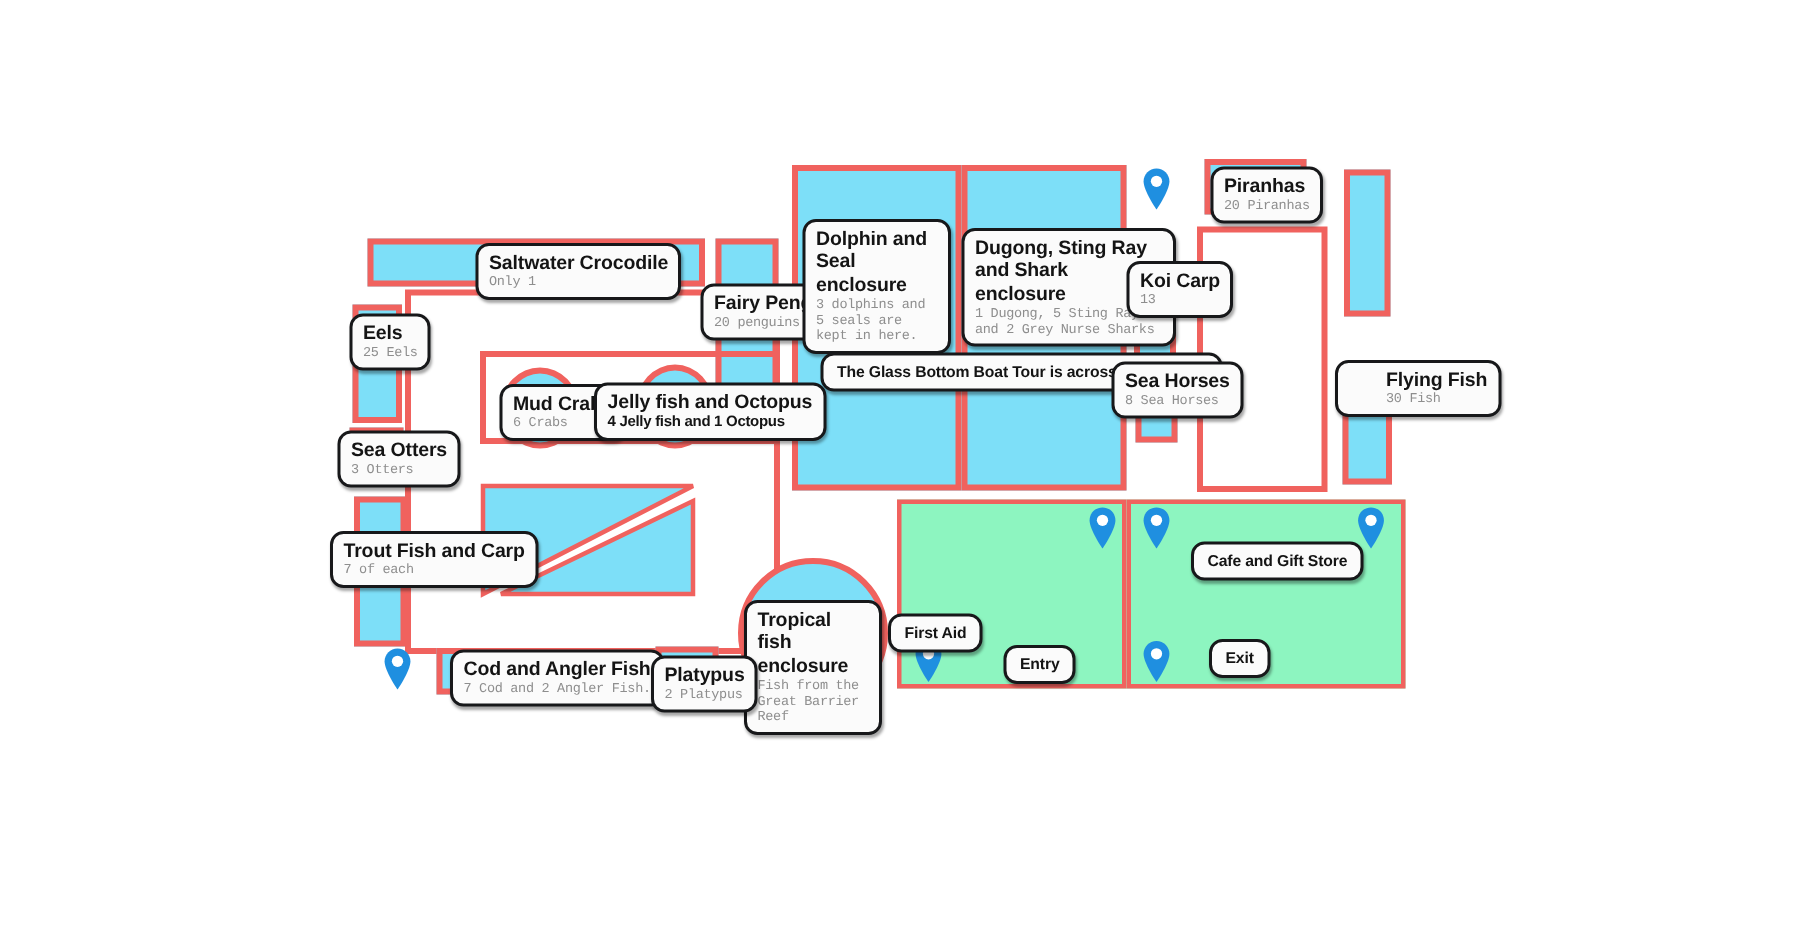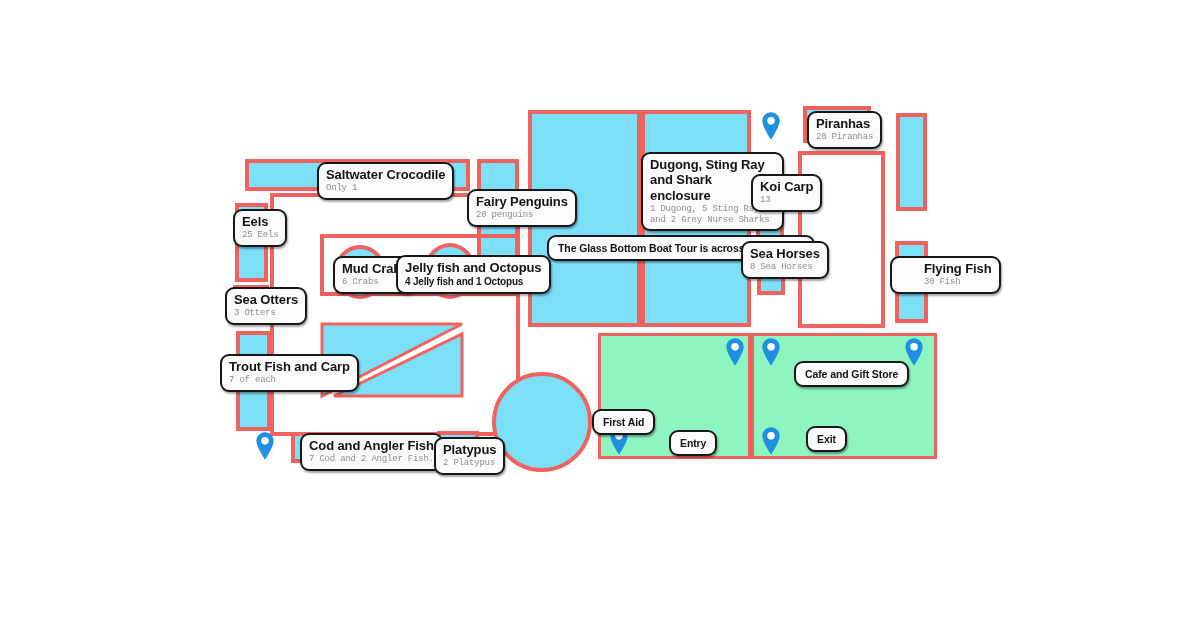--- a/index.html
+++ b/index.html
@@ -198,20 +198,24 @@
   <div class="lbl" style="left:333px;top:256px;">
     <span class="t">Mud Crabs</span>
     <span class="s">6 Crabs</span>
   </div>
 
   <div class="lbl sans" style="left:396px;top:255px;">
     <span class="t">Jelly fish and Octopus</span>
     <span class="s">4 Jelly fish and 1 Octopus</span>
   </div>
 
+  <div class="lbl wrap" style="left:535px;top:146px;width:99px;">
+    <span class="t">Dolphin and Seal enclosure</span>
+    <span class="s">3 dolphins and 5 seals are kept in here.</span>
+  </div>
 
   <div class="lbl wrap" style="left:641px;top:152px;width:143px;">
     <span class="t">Dugong, Sting Ray and Shark enclosure</span>
     <span class="s">1 Dugong, 5 Sting Rays and 2 Grey Nurse Sharks</span>
   </div>
 
   <div class="lbl plain" style="left:547px;top:235px;">
     <span class="t">The Glass Bottom Boat Tour is across these tanks</span>
   </div>
 
@@ -224,26 +228,30 @@
     <span class="t">Sea Horses</span>
     <span class="s">8 Sea Horses</span>
   </div>
 
   <div class="lbl" style="left:807px;top:111px;">
     <span class="t">Piranhas</span>
     <span class="s">20 Piranhas</span>
   </div>
 
 
-  <div class="lbl" style="left:890px;top:256px;padding-left:32px;">
+  <div class="lbl" style="left:890px;top:240px;padding-left:32px;">
     <span class="t">Flying Fish</span>
     <span class="s">30 Fish</span>
   </div>
 
 
+  <div class="lbl wrap" style="left:496px;top:400px;width:92px;">
+    <span class="t">Tropical fish enclosure</span>
+    <span class="s">Fish from the Great Barrier Reef</span>
+  </div>
 
   <div class="lbl" style="left:300px;top:433px;">
     <span class="t">Cod and Angler Fish</span>
     <span class="s">7 Cod and 2 Angler Fish.</span>
   </div>
 
   <div class="lbl" style="left:434px;top:437px;">
     <span class="t">Platypus</span>
     <span class="s">2 Platypus</span>
   </div>

